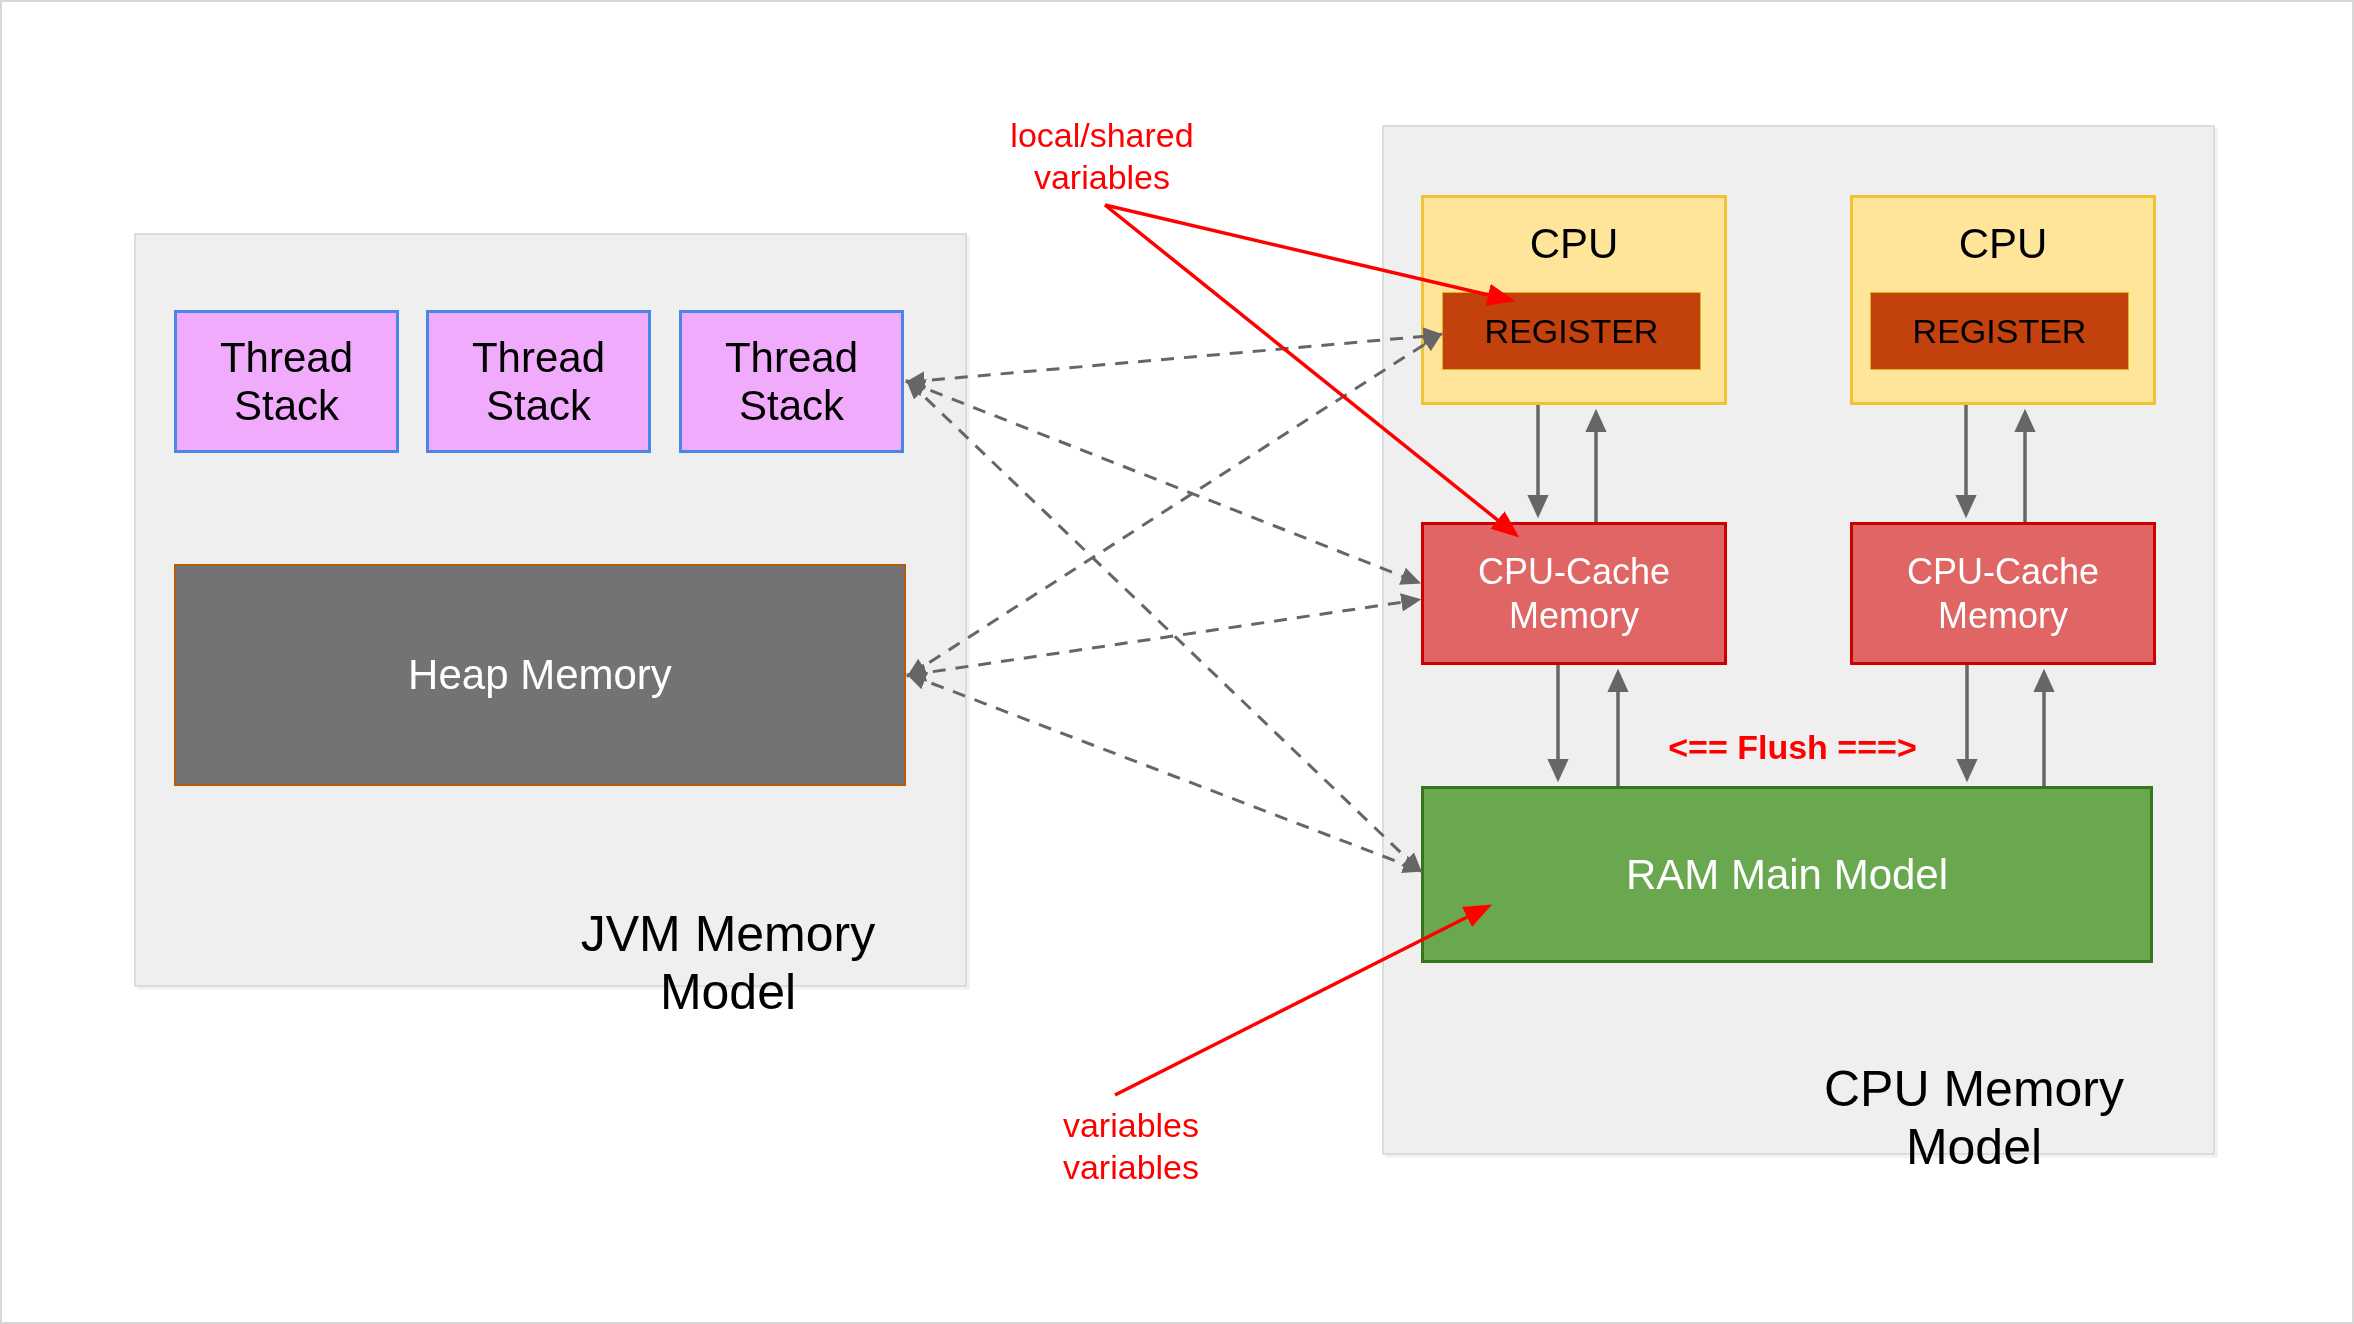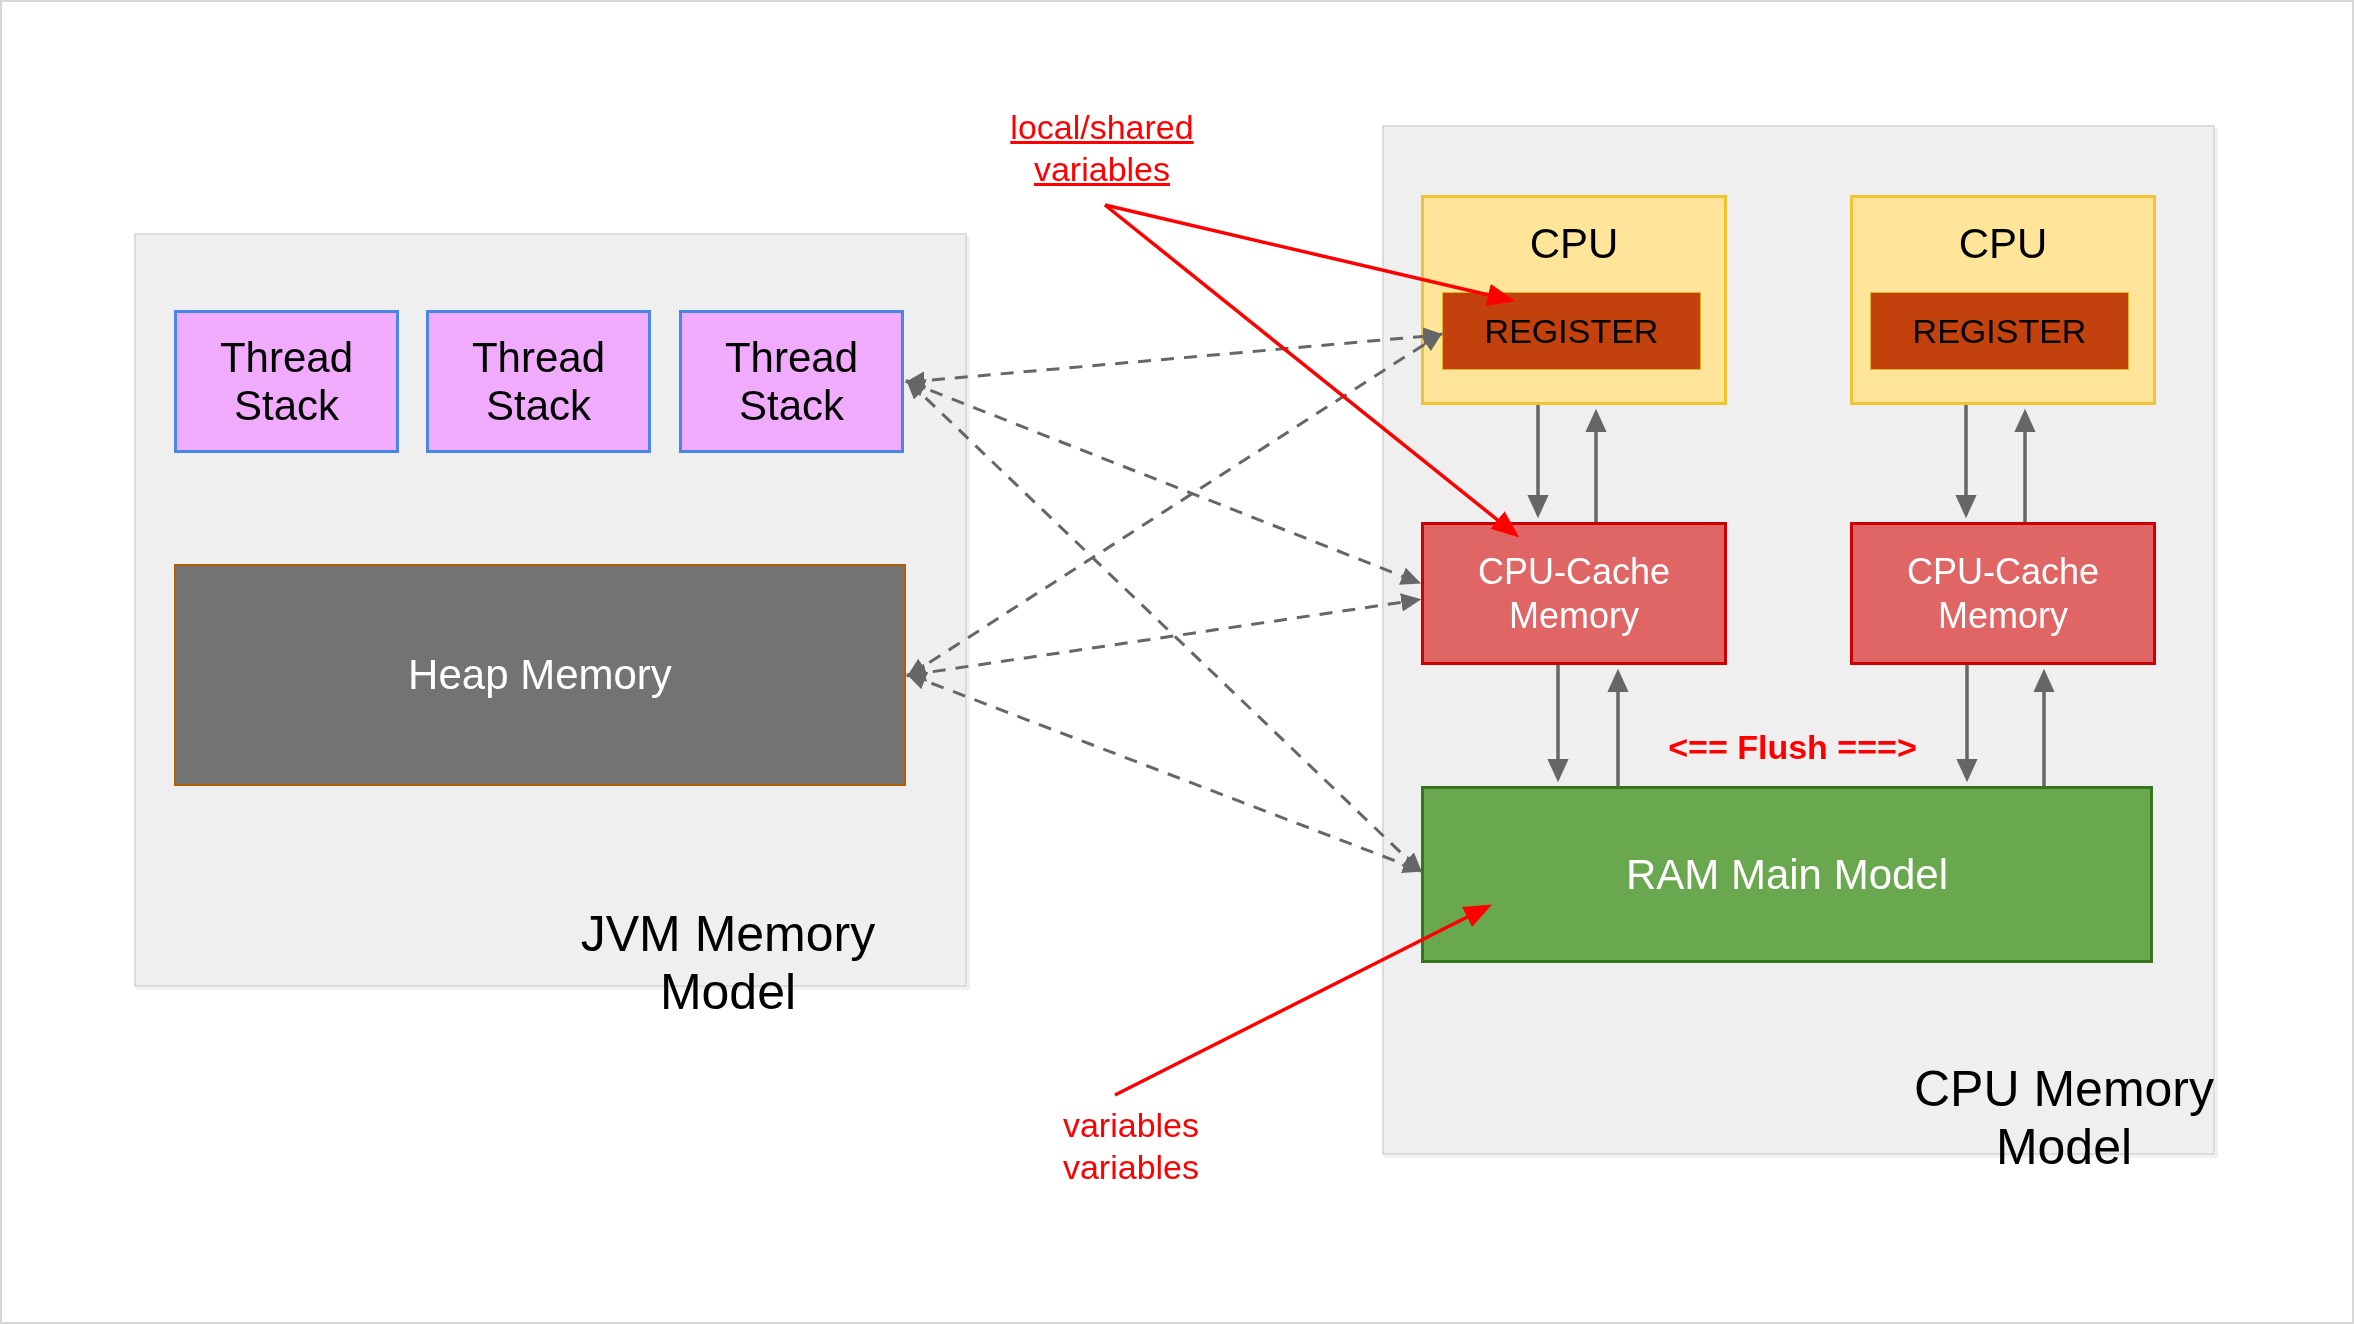--- a/index.html
+++ b/index.html
@@ -60,26 +60,26 @@
   #ram{
     left:1419px;top:784px;width:732px;height:177px;
     background:#6aa84f;border:3px solid #38761d;
     font-size:42px;color:#ffffff;
   }
 
   .section-title{
     position:absolute;font-size:50px;color:#000000;text-align:center;width:412px;
   }
   #jvm-title{left:520px;top:903px;}
-  #cpu-title{left:1856px;top:1058px;}
+  #cpu-title{left:1766px;top:1058px;}
 
   .red-note{
     position:absolute;color:#ff0000;font-size:34px;line-height:42px;text-align:center;
   }
-  #local-shared-note{left:975px;top:104px;width:250px;text-decoration:underline;}
+  #local-shared-note{left:975px;top:112px;width:250px;}
   #volatile-note{left:1008px;top:1102px;width:242px;}
   #flush-note{left:1658px;top:723px;width:265px;font-weight:bold;line-height:44px;}
 
   #arrow-layer{position:absolute;left:0;top:0;width:2354px;height:1324px;pointer-events:none;}
   .dashed-line{stroke:#666666;stroke-width:3;stroke-dasharray:13 10;fill:none;}
   .flow-line{stroke:#666666;stroke-width:3.5;fill:none;}
   .red-line{stroke:#ff0000;stroke-width:3.5;fill:none;}
 </style>
 </head>
 <body>

